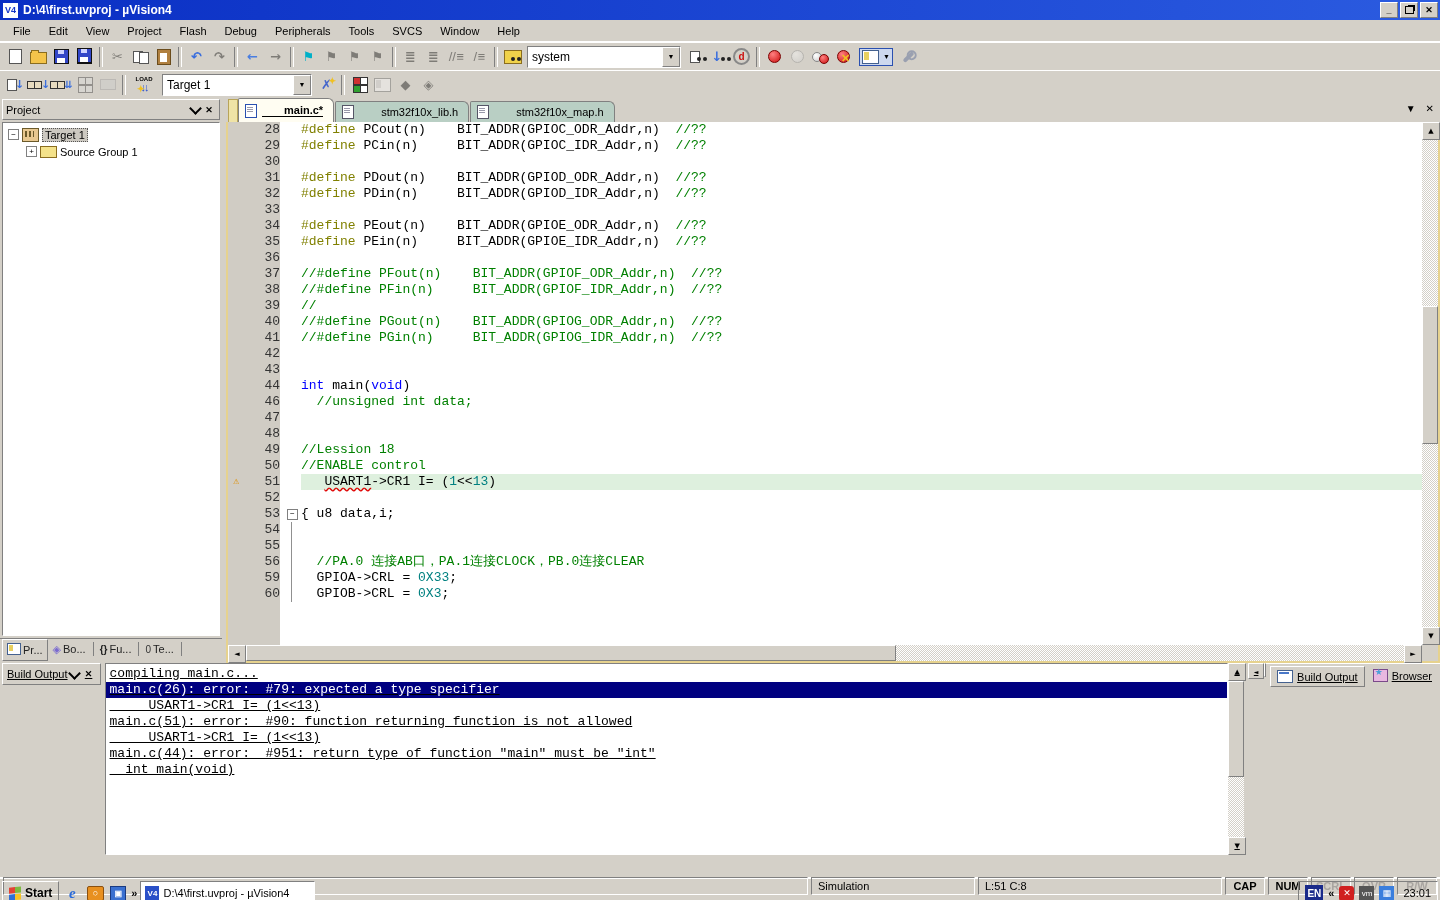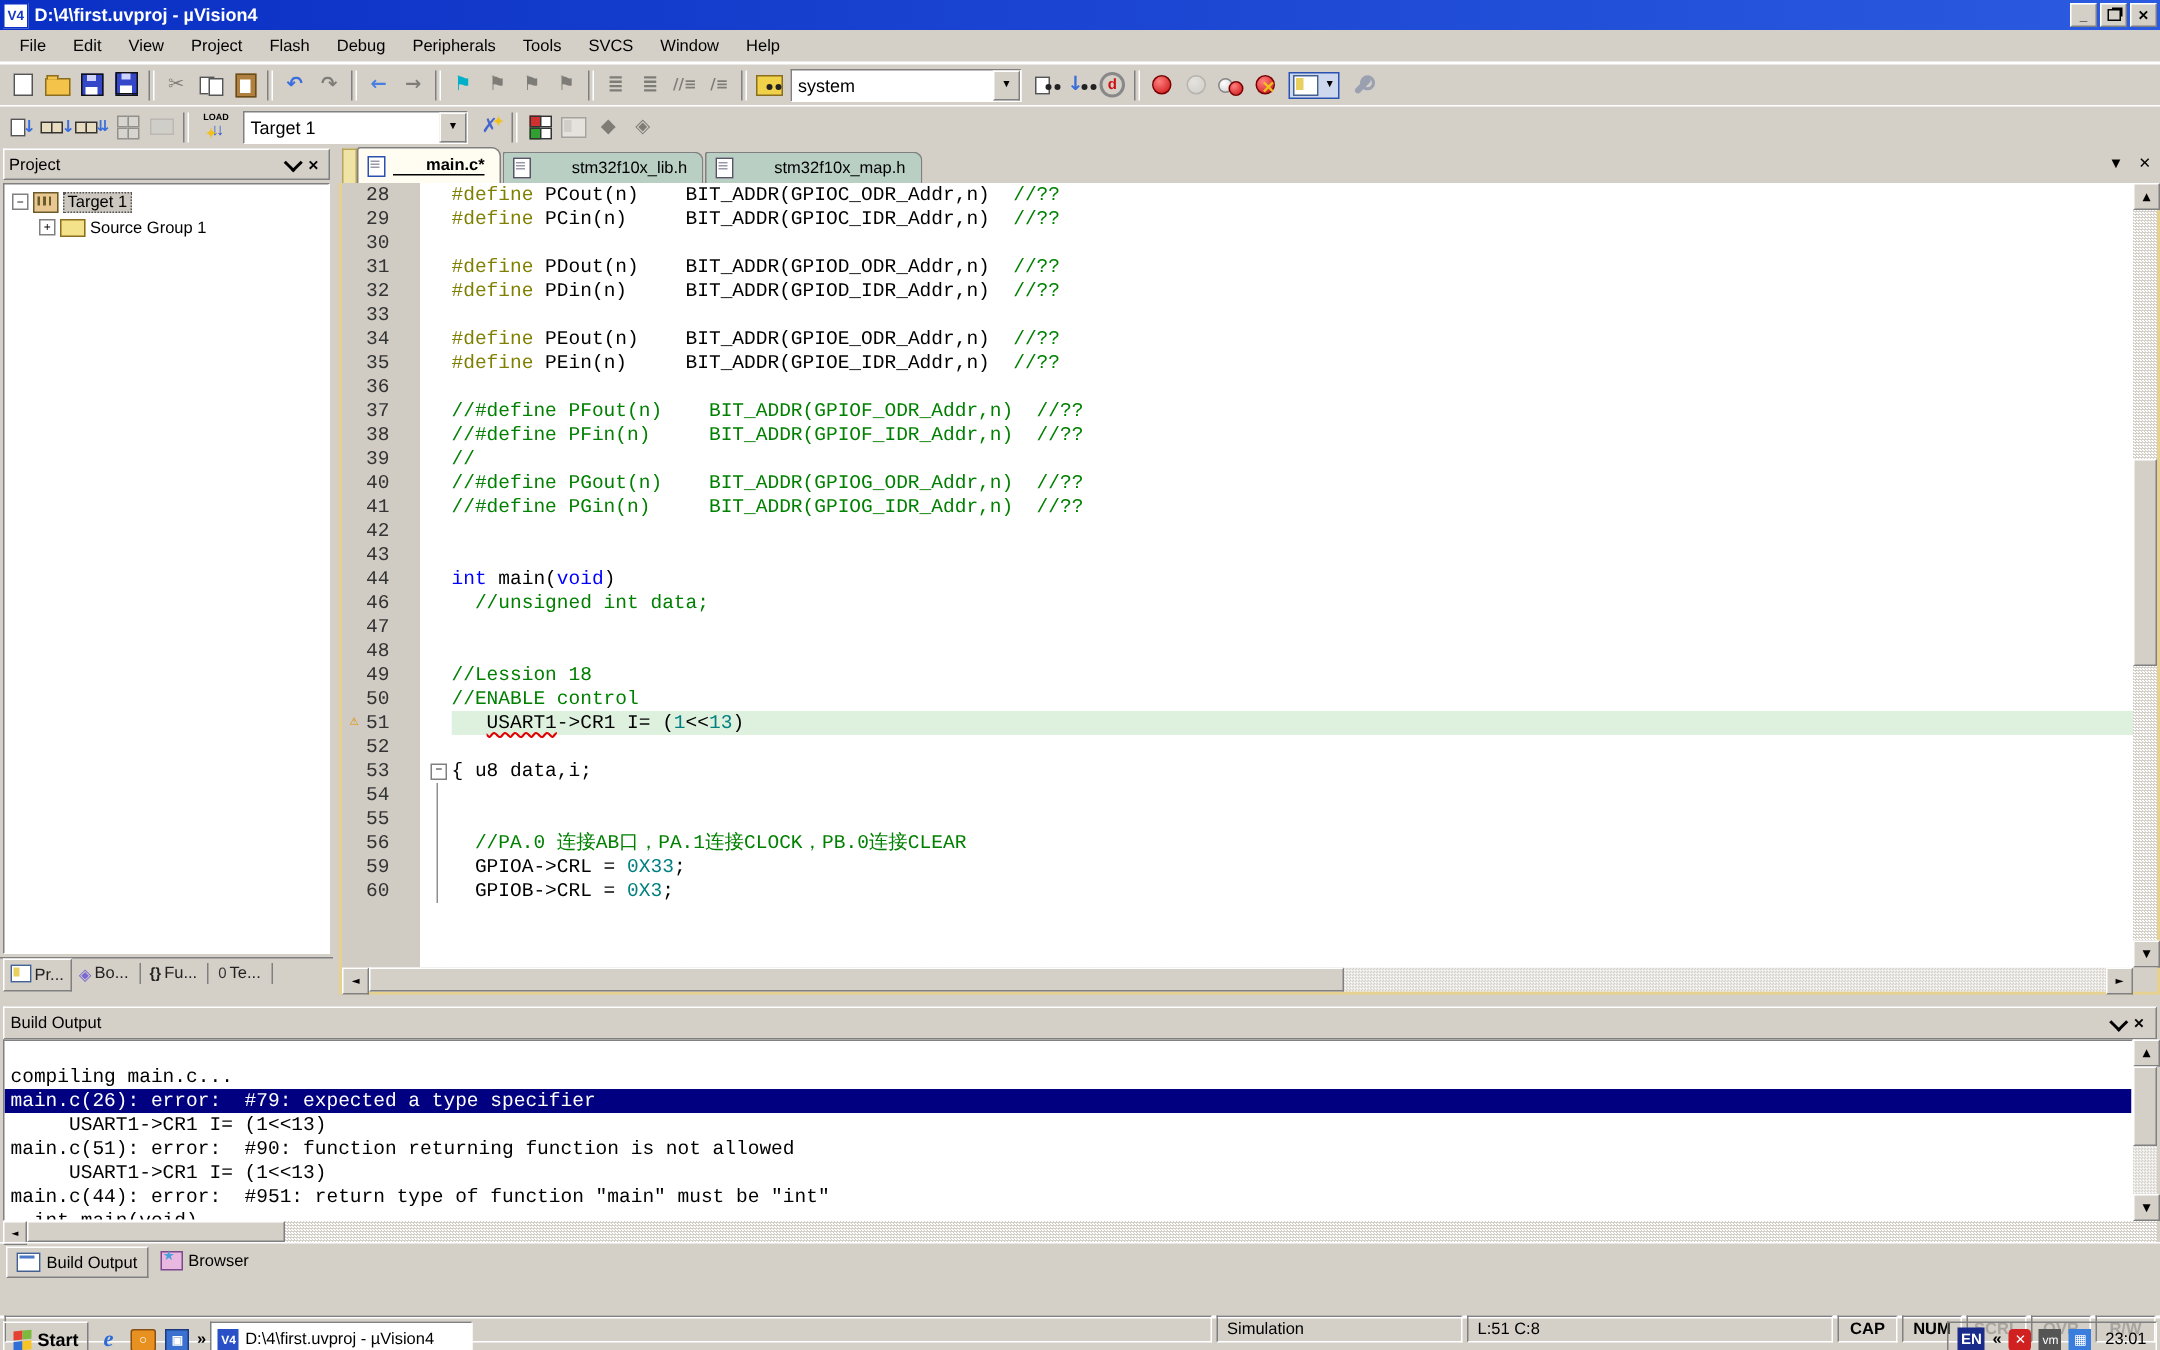--- a/index.html
+++ b/index.html
@@ -104,21 +104,21 @@
   #tab-tools .tt{font-size:10px;color:#000;}
 
   
   #ed-frame{flex:1;display:flex;flex-direction:column;border-left:2px solid #e6d28e;border-right:2px solid #e6d28e;border-bottom:2px solid #e6d28e;min-height:0;}
   #ed-body{flex:1;display:flex;min-height:0;}
   #code-area{flex:1;background:#fff;overflow:hidden;position:relative;
     background-image:linear-gradient(90deg,#d0ccc4 0 52px,#ffffff 52px);
     font-family:"Liberation Mono","DejaVu Sans Mono",monospace;font-size:13px;}
   .crow{display:flex;height:16px;line-height:16px;white-space:pre;}
   .c-warn{width:16px;flex:none;text-align:center;font-size:10px;color:#e09000;line-height:15px;}
-  .c-num{width:36px;flex:none;padding-right:5px;color:#333;}
+  .c-num{width:36px;flex:none;text-align:right;padding-right:5px;color:#333;}
   .c-margin{width:16px;flex:none;position:relative;background:#fff;}
   .fbox{position:absolute;left:2px;top:3px;width:9px;height:9px;border:1px solid #808080;background:#fff;font-size:8px;line-height:7px;text-align:center;color:#000;}
   .fline{position:absolute;left:6px;top:0;bottom:0;border-left:1px solid #909090;}
   .c-text{flex:1;}
   .crow.hl .c-text{background:#def0de;}
   .c-pp{color:#808000;}
   .c-cm{color:#008000;}
   .c-kw{color:#0000ff;}
   .c-num-lit{color:#008080;}
   .c-err{text-decoration:underline wavy #e00000;text-decoration-skip-ink:none;text-underline-offset:2px;}
@@ -127,26 +127,26 @@
   .vscroll{width:16px;flex:none;background:repeating-conic-gradient(#ffffff 0 25%,#d4d0c8 0 50%) 0 0/2px 2px;display:flex;flex-direction:column;}
   .hscroll{height:16px;background:repeating-conic-gradient(#ffffff 0 25%,#d4d0c8 0 50%) 0 0/2px 2px;display:flex;}
   .sbtn{width:16px;height:16px;background:#d4d0c8;display:flex;align-items:center;justify-content:center;font-size:7px;flex:none;font-family:"DejaVu Sans",sans-serif;}
   .vtrack{flex:1;position:relative;}
   .vthumb{position:absolute;left:0;width:14px;background:#d4d0c8;}
   .htrack{flex:1;position:relative;}
   .hthumb{position:absolute;top:0;height:14px;background:#d4d0c8;}
   .corner{width:16px;height:16px;background:#d4d0c8;flex:none;}
 
   
-  #build{height:192px;display:flex;flex-direction:column;}
+  #build{height:192px;display:flex;flex-direction:row;text-decoration:underline;}
   #bo-splitter{height:8px;}
   #bo-header{height:20px;display:flex;align-items:center;padding:0 4px;margin:0 2px;}
   #bo-header .ph-title{flex:1;}
   #bo-main{flex:1;display:flex;margin:0 2px;min-height:0;}
-  #bo-text{flex:1;background:#fff;overflow:hidden;font-family:"Liberation Mono","DejaVu Sans Mono",monospace;font-size:13px;padding-top:16px;}
+  #bo-text{flex:1;background:#fff;overflow:hidden;font-family:"Liberation Mono","DejaVu Sans Mono",monospace;font-size:13px;padding-top:2px;}
   .borow{height:16px;line-height:16px;white-space:pre;padding-left:4px;}
   .borow.hl{background:#000080;color:#fff;}
   #bo-hscroll{height:14px;margin:0 2px;display:flex;}
   #bo-tabs{height:24px;display:flex;align-items:flex-start;padding:2px 0 0 4px;border-top:1px solid #fff;}
   .botab{height:19px;display:flex;align-items:center;padding:0 6px;margin-right:2px;}
   .botab.active{background:#d4d0c8;}
   .botab .bticon{margin-right:4px;}
   .bt-out{width:14px;height:11px;background:#fff;border:1px solid #44618f;display:inline-block;position:relative;}
   .bt-out:after{content:"";position:absolute;left:1px;top:1px;width:10px;height:2px;background:#4a78c8;}
   .bt-br{width:13px;height:11px;background:#e8b8e0;border:1px solid #7a4a8a;display:inline-block;position:relative;}

